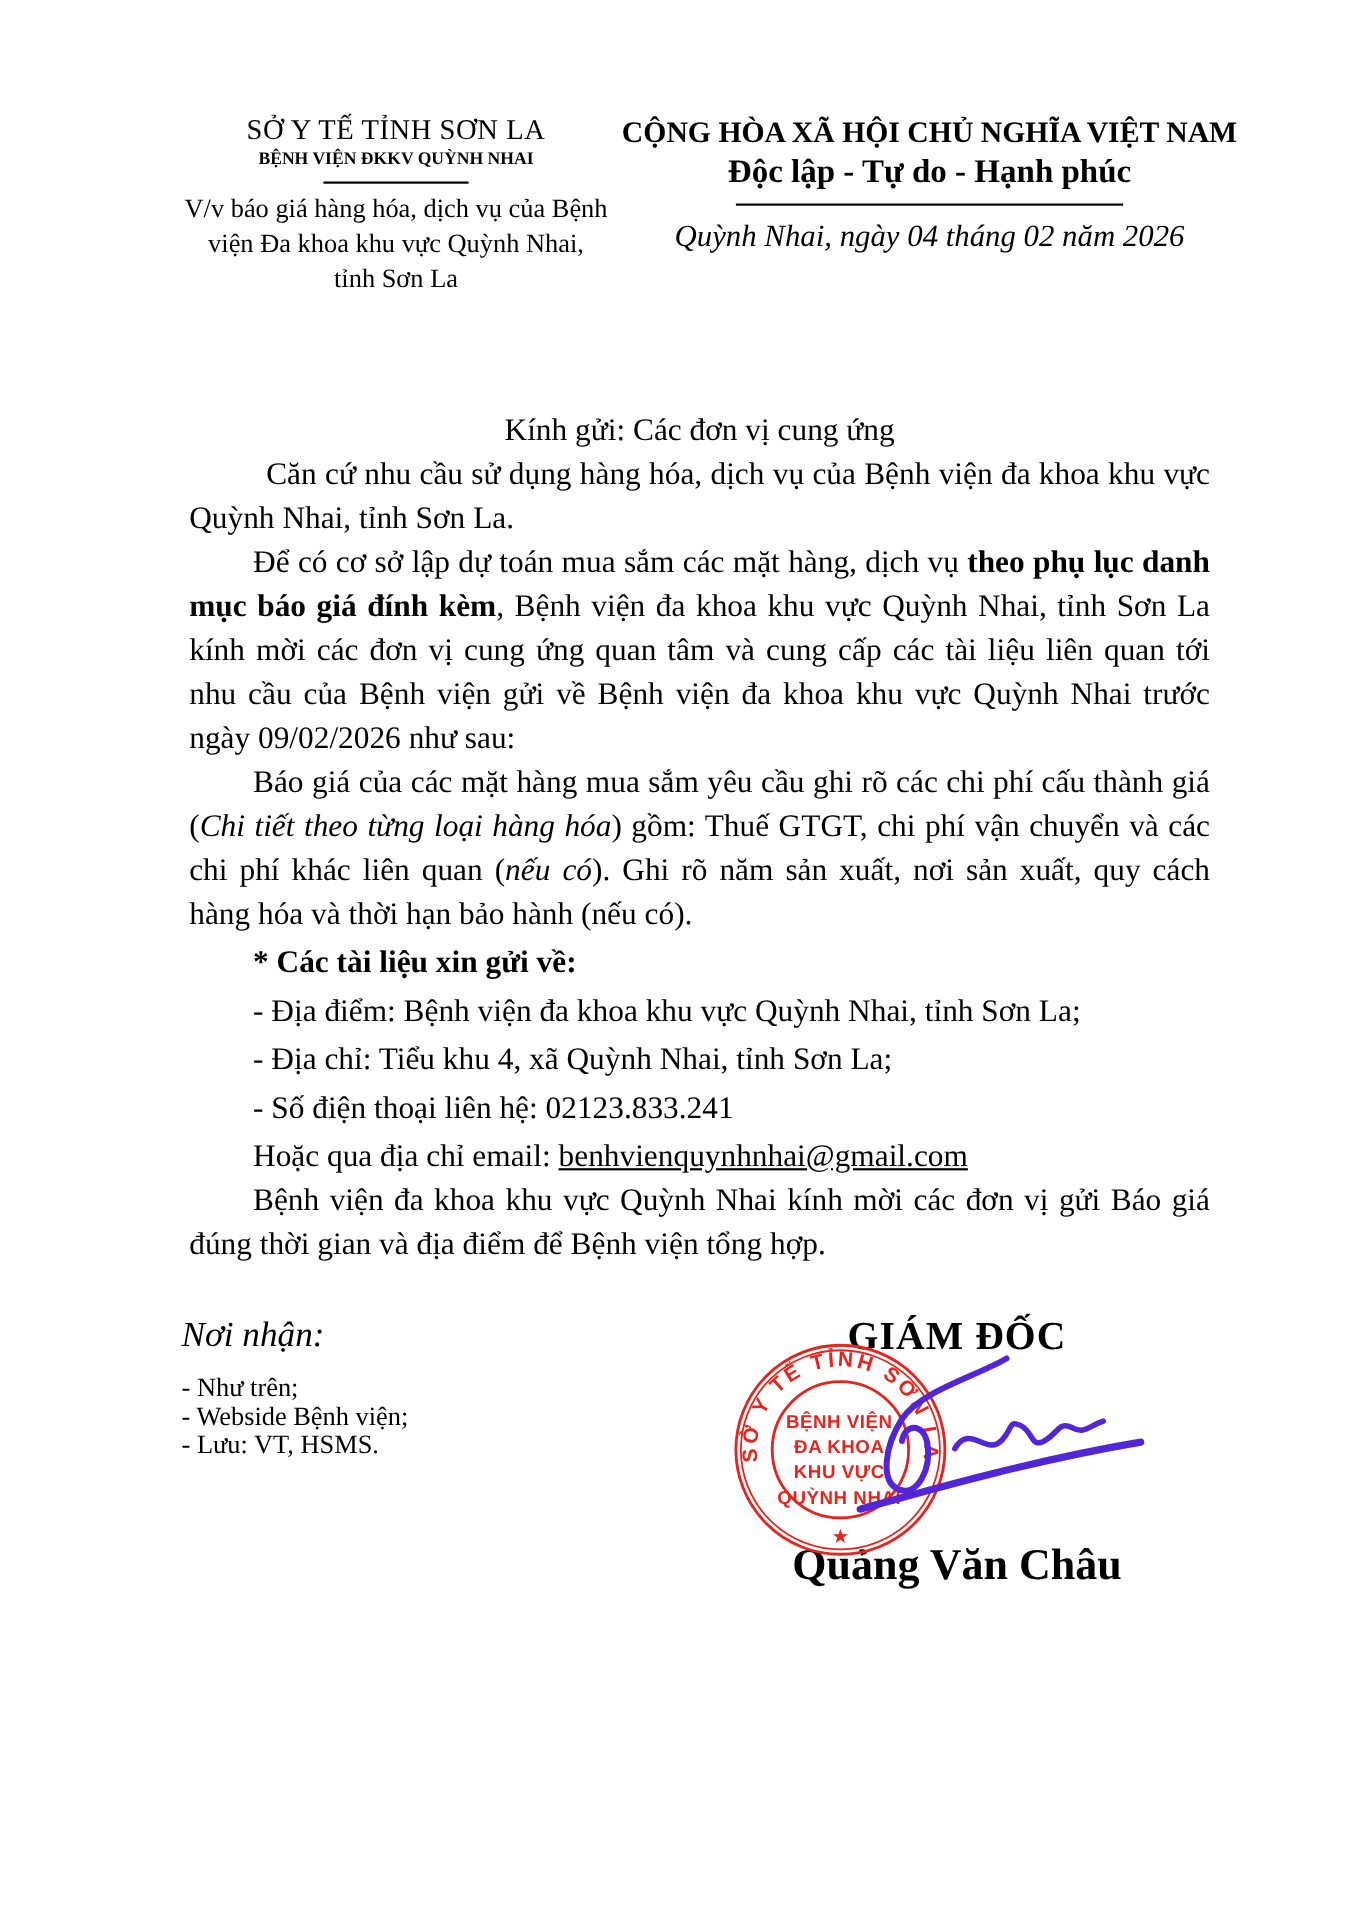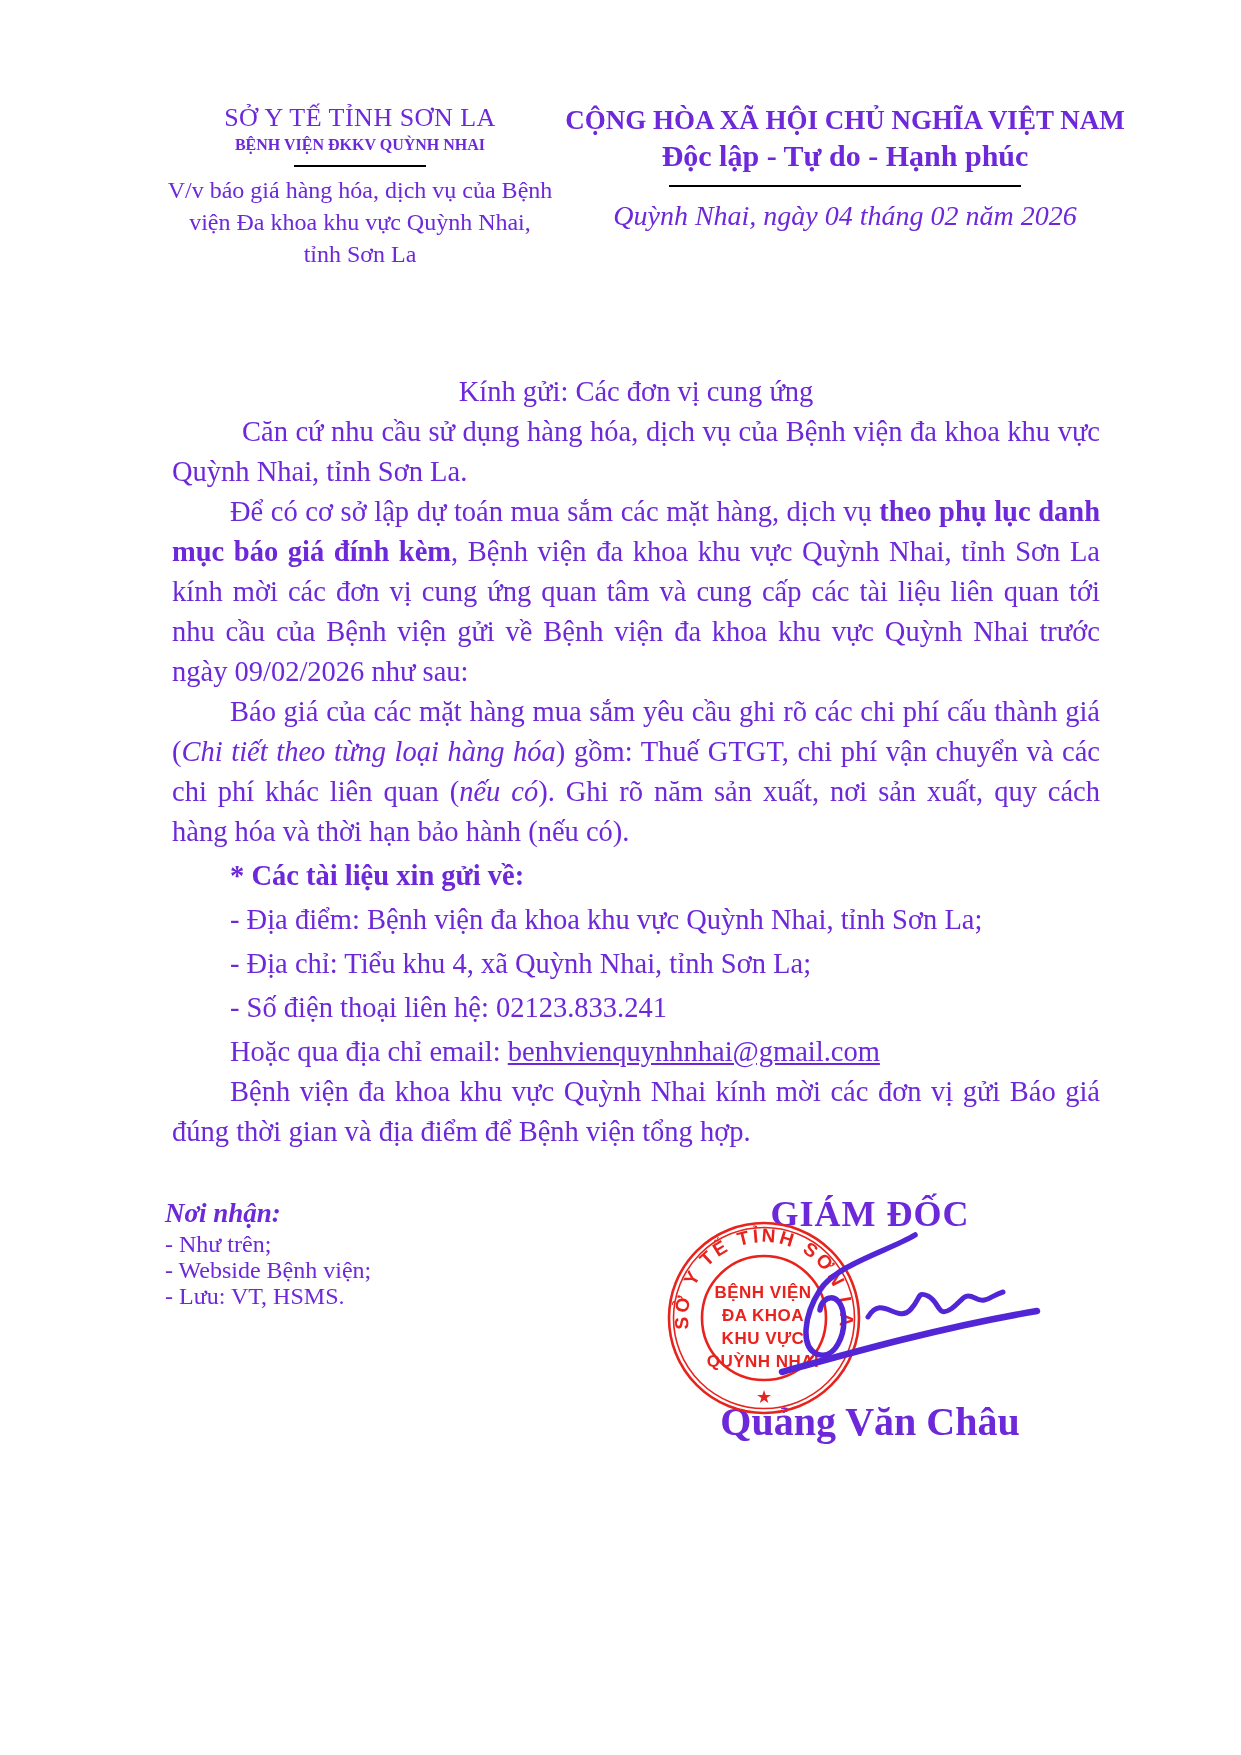--- a/index.html
+++ b/index.html
@@ -2,21 +2,21 @@
 <html><head>
 <meta charset="utf-8">
 <style>
   html,body{margin:0;padding:0;background:#ffffff;}
   .page{
     position:relative;
     width:1241px;
     height:1755px;
     background:#ffffff;
     font-family:"Liberation Serif", serif;
-    color:#6d28d9;
+    color:#000000;
     overflow:hidden;
   }
   
   .hdr-left{position:absolute;left:150px;top:103px;width:420px;text-align:center;}
   .hdr-left .agency{font-size:26px;letter-spacing:.5px;}
   .hdr-left .unit{font-size:16px;font-weight:bold;margin-top:3px;}
   .rule-left{width:132px;border-top:2px solid #000;margin:11px auto 7px;}
   .so-line{font-size:26px;}
   .so-num{font-family:"DejaVu Sans Mono", monospace;font-size:24px;margin:0 7px 0 3px;}
   .subject{font-size:24px;line-height:32px;margin-top:4px;}
@@ -29,21 +29,21 @@
   .body-block{position:absolute;left:172px;top:372px;width:928px;font-size:28.5px;line-height:40px;}
   .salutation{text-align:center;line-height:40px;}
   .para{margin:0;text-align:justify;text-indent:58px;}
   .para.p1{text-indent:70px;}
   .para.item{margin-top:4px;text-align:left;}
   .bold{font-weight:bold;}
   .ital{font-style:italic;}
   .u{text-decoration:underline;}
   
   .recipients{position:absolute;left:165px;top:1198px;font-size:24px;line-height:26px;}
-  .recipients .label{font-size:27px;font-weight:bold;font-style:italic;line-height:30px;margin-bottom:3px;}
+  .recipients .label{font-size:32px;font-weight:normal;font-style:italic;line-height:30px;margin-bottom:21px;}
   .director-title{position:absolute;left:690px;top:1193px;width:360px;text-align:center;
     font-size:36px;font-weight:bold;letter-spacing:1px;}
   .signer-name{position:absolute;left:690px;top:1398px;width:360px;text-align:center;
     font-size:40px;font-weight:bold;}
   .stamp-svg{position:absolute;left:659px;top:1213px;z-index:1;}
   .sig-svg{position:absolute;left:750px;top:1205px;z-index:2;}
   .stamp-center-text{font-family:"Liberation Sans", sans-serif;font-weight:bold;font-size:17px;letter-spacing:.5px;}
   .stamp-ring-text{font-family:"Liberation Sans", sans-serif;font-weight:bold;font-size:19px;letter-spacing:3px;}
 </style>
 </head>

